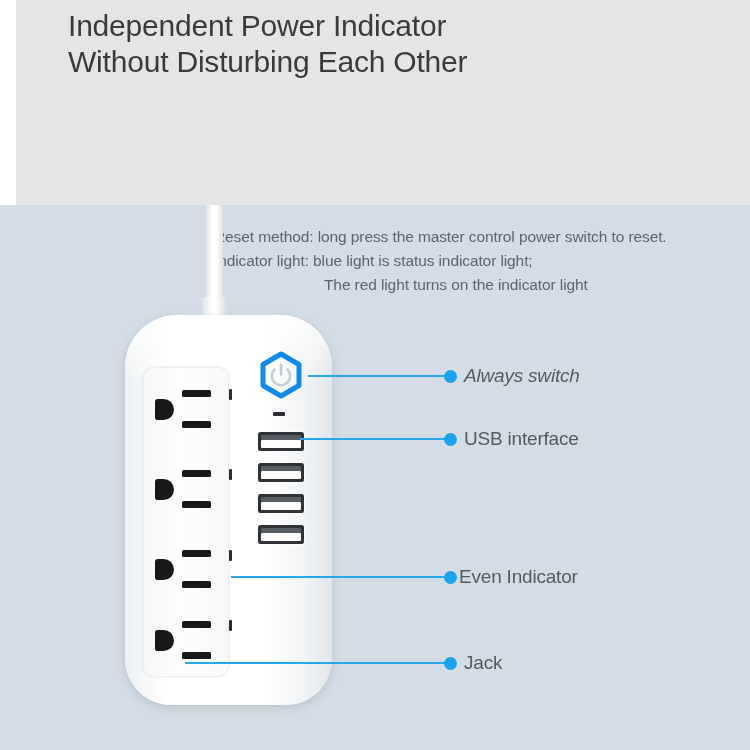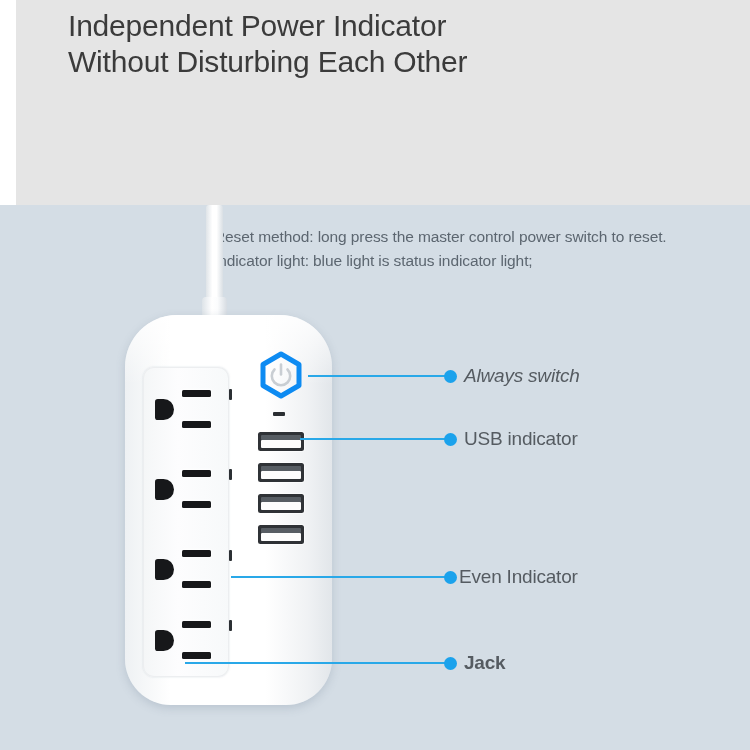--- a/index.html
+++ b/index.html
@@ -210,20 +210,21 @@
 <div id="header">
   <div id="headline">Independent Power Indicator
 Without Disturbing Each Other</div>
 </div>
 
 <div id="panel">
 
   <div id="instructions">
     <span>Reset method: long press the master control power switch to reset.</span><br>
     <span>Indicator light: blue light is status indicator light;</span><br>
+    <span class="indent">The red light turns on the indicator light</span>
   </div>
 
   <div id="cable"></div>
   <div id="cable-collar"></div>
 
   <div id="strip">
     <div id="strip-sheen"></div>
 
     <div id="outlet-plate">
       <div class="outlet" style="top:14px">
@@ -281,23 +282,23 @@
       <div class="tongue"></div>
     </div>
   </div>
 
   <div class="leader-line" style="left:308px; top:170px; width:142px;"></div>
   <div class="leader-dot" style="left:444px; top:165px;"></div>
   <div class="callout-label" style="left:464px; top:160px;font-style:italic;">Always switch</div>
 
   <div class="leader-line" style="left:300px; top:233px; width:150px;"></div>
   <div class="leader-dot" style="left:444px; top:228px;"></div>
-  <div class="callout-label" style="left:464px; top:223px;">USB indicator</div>
+  <div class="callout-label" style="left:464px; top:223px;">USB interface</div>
 
   <div class="leader-line" style="left:231px; top:371px; width:219px;"></div>
   <div class="leader-dot" style="left:444px; top:366px;"></div>
   <div class="callout-label" style="left:459px; top:361px;">Even Indicator</div>
 
   <div class="leader-line" style="left:185px; top:457px; width:265px;"></div>
   <div class="leader-dot" style="left:444px; top:452px;"></div>
-  <div class="callout-label" style="left:464px; top:447px;font-weight:bold;">Jack</div>
+  <div class="callout-label" style="left:464px; top:447px;">Jack</div>
 
 </div>
 
 </body></html>

